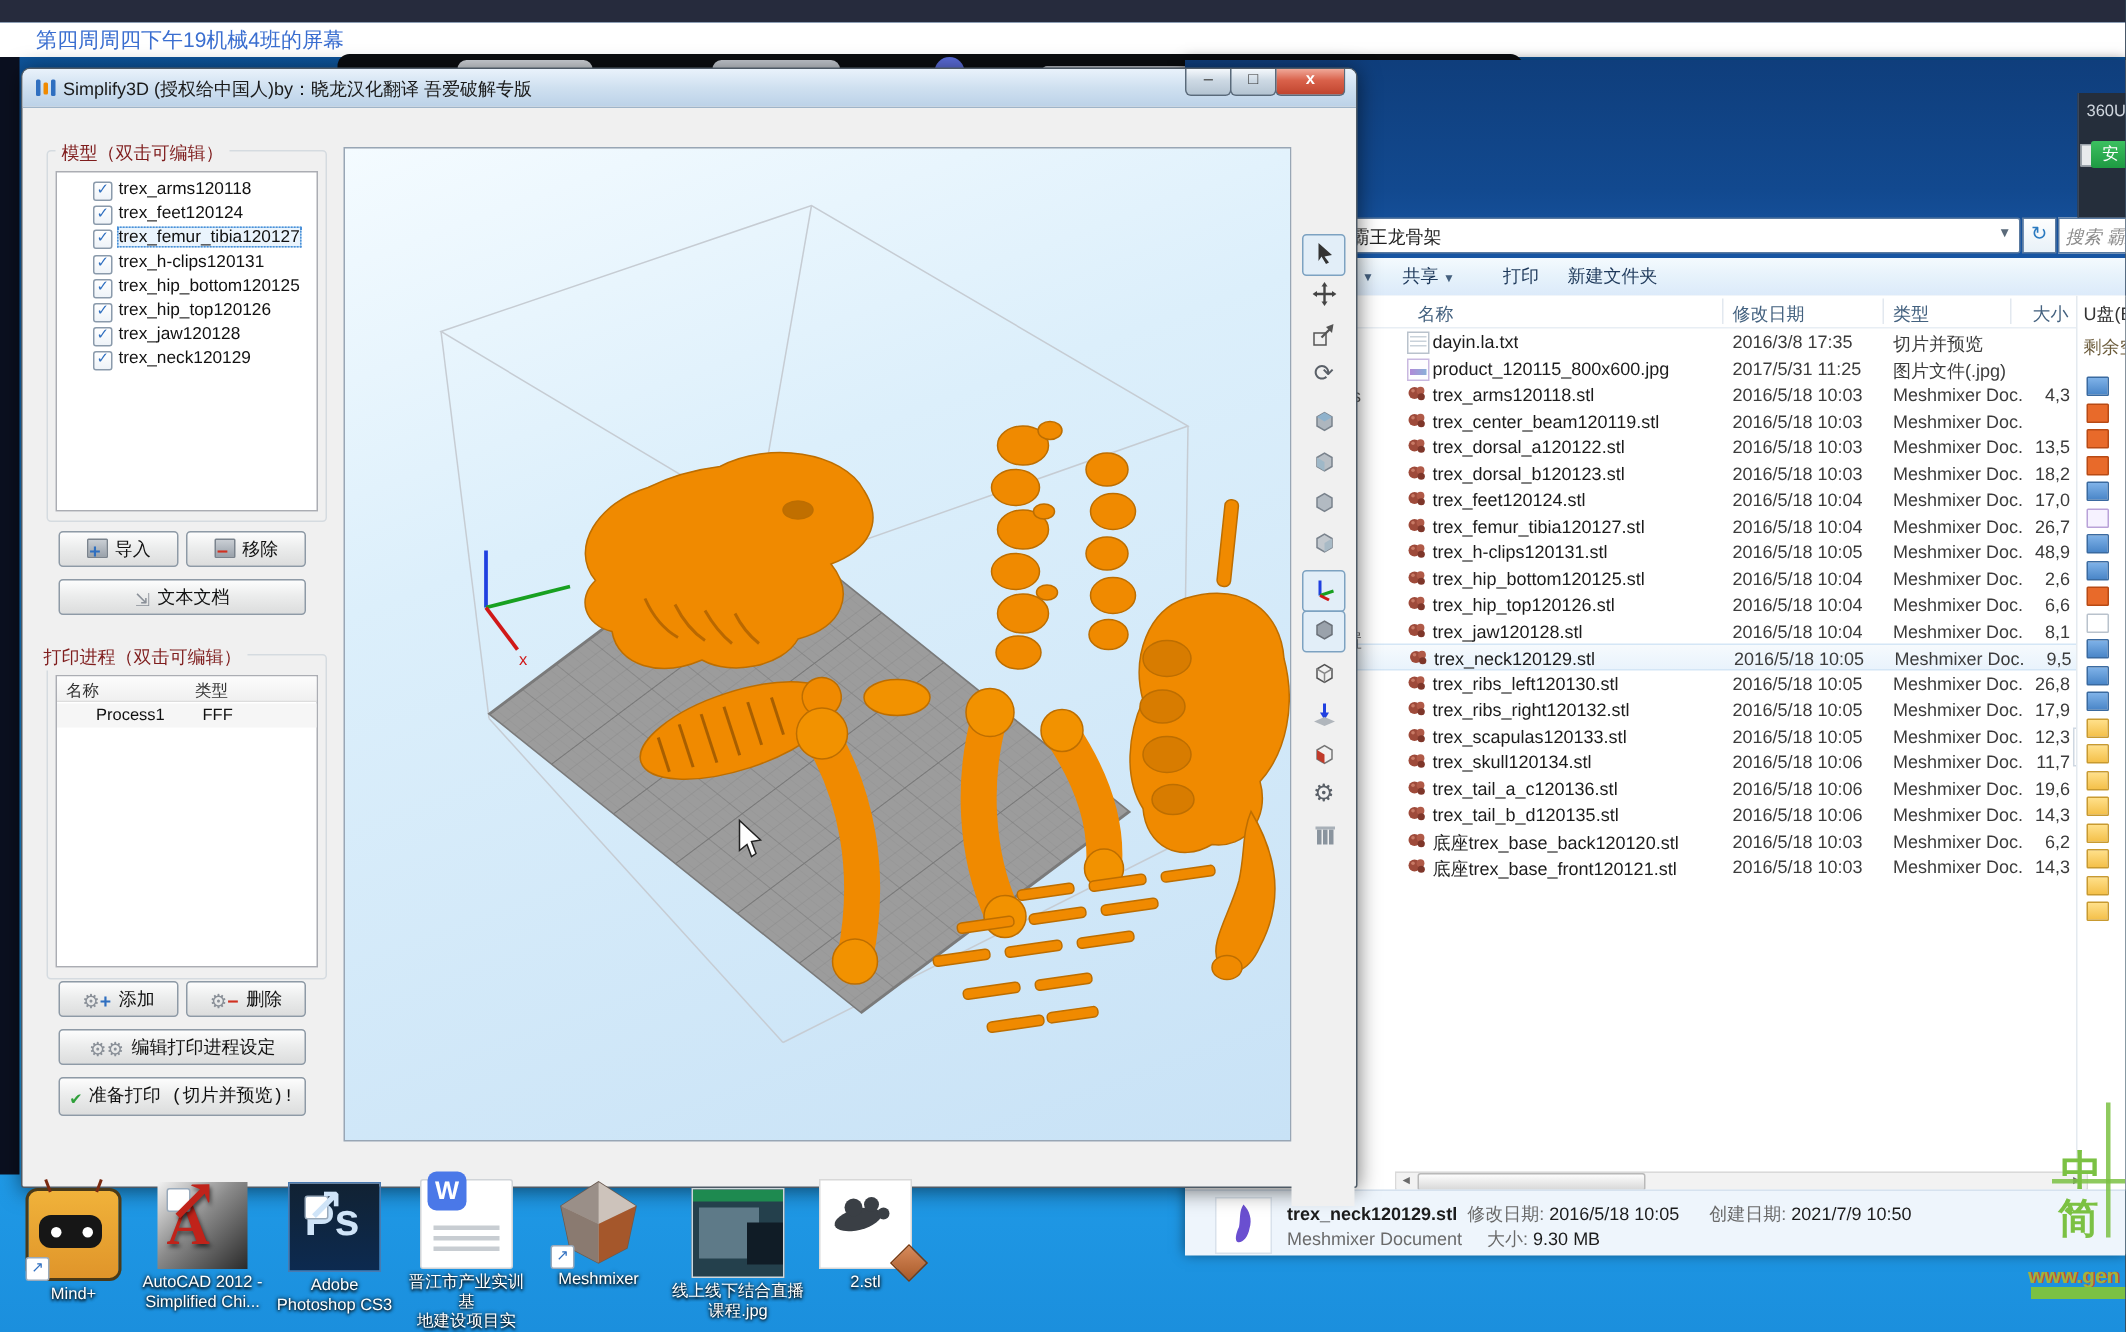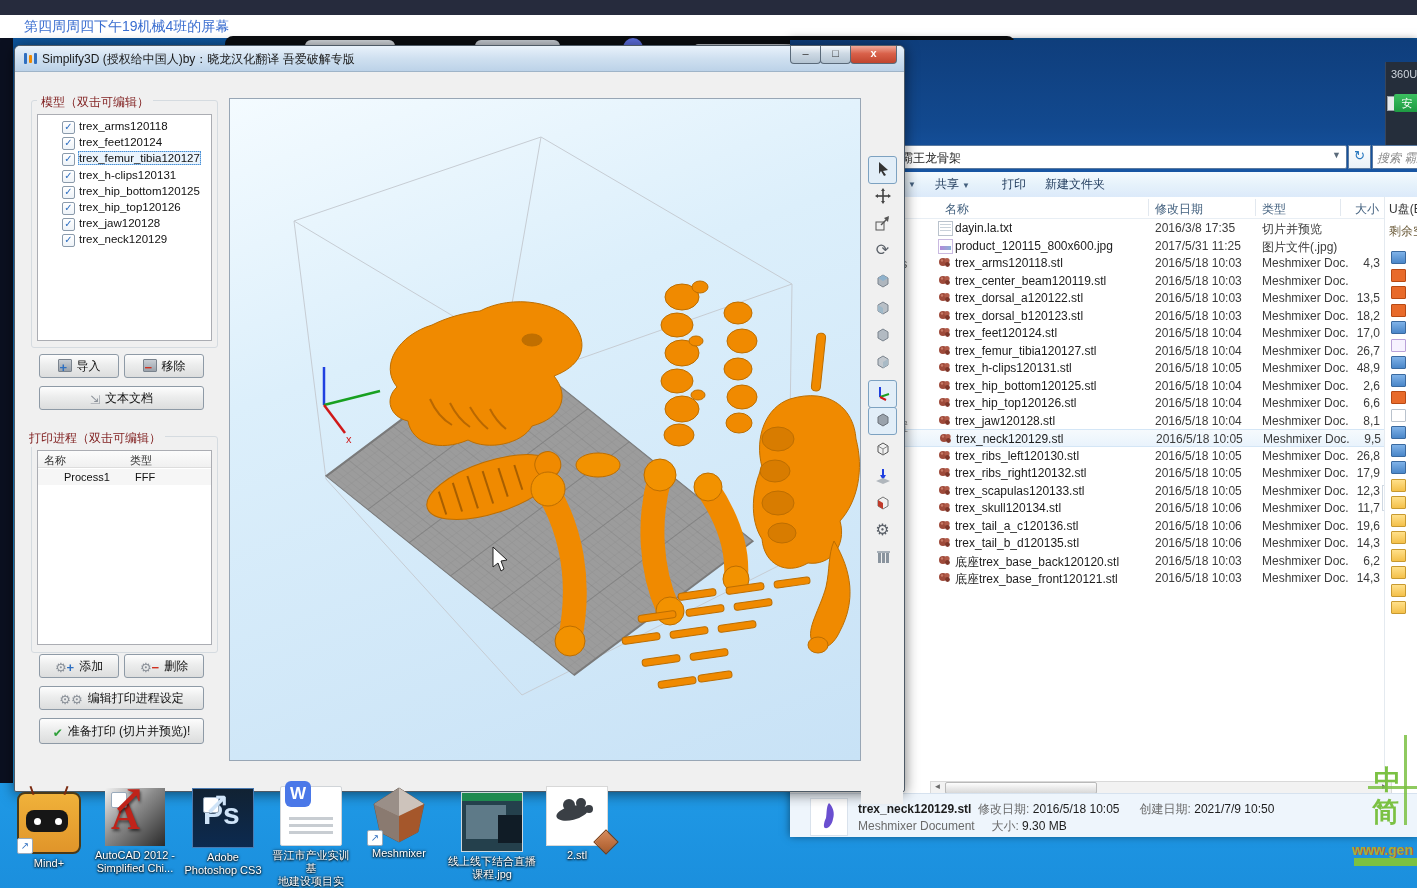--- a/index.html
+++ b/index.html
@@ -687,21 +687,21 @@
     <div class="ptable" style="left:22px;top:404px;width:173px;height:193px;">
       <span class="ph" style="left:0;width:86px;">名称</span>
       <span class="ph" style="left:86px;width:87px;">类型</span>
       <div class="prow0"></div>
       <span class="pc" style="left:26px;">Process1</span>
       <span class="pc" style="left:97px;">FFF</span>
     </div>
     <span class="btn" style="left:24px;top:608px;width:78px;height:22px;line-height:22px;"><span class="ic gear plus">⚙</span><span>添加</span></span>
     <span class="btn" style="left:109px;top:608px;width:78px;height:22px;line-height:22px;"><span class="ic gear minus">⚙</span><span>删除</span></span>
     <span class="btn" style="left:24px;top:640px;width:163px;height:22px;line-height:22px;"><span class="ic gear">⚙⚙</span><span>编辑打印进程设定</span></span>
-    <span class="btn" style="left:24px;top:672px;width:163px;height:24px;line-height:24px;"><span class="ic" style="color:#2fa03a;font-weight:bold;">✔</span><span>准备打印 (切片并预览)!</span></span>
+    <span class="btn" style="left:24px;top:672px;width:163px;height:24px;line-height:24px;font-family:Liberation Mono, monospace;"><span class="ic" style="color:#2fa03a;font-weight:bold;">✔</span><span>准备打印 (切片并预览)!</span></span>
 
     <div id="vp">
       <svg width="630" height="661" viewBox="0 0 630 661">
         <defs>
           <pattern id="g8" width="8" height="8" patternUnits="userSpaceOnUse">
               <path d="M8,0 H0 V8" fill="none" stroke="#8b8b8b" stroke-width="0.6"></path>
             </pattern>
           <pattern id="g40" width="40" height="40" patternUnits="userSpaceOnUse">
               <path d="M40,0 H0 V40" fill="none" stroke="#787878" stroke-width="1"></path>
             </pattern>

